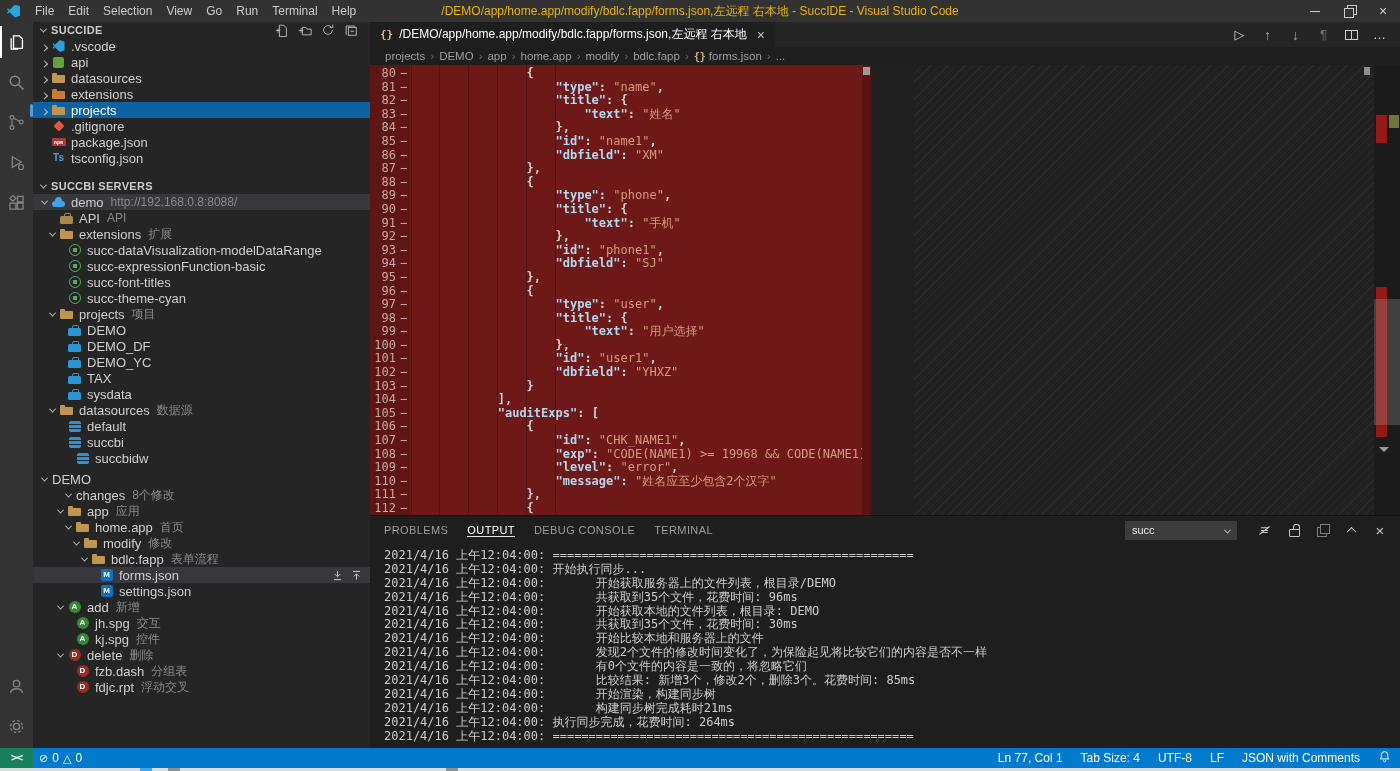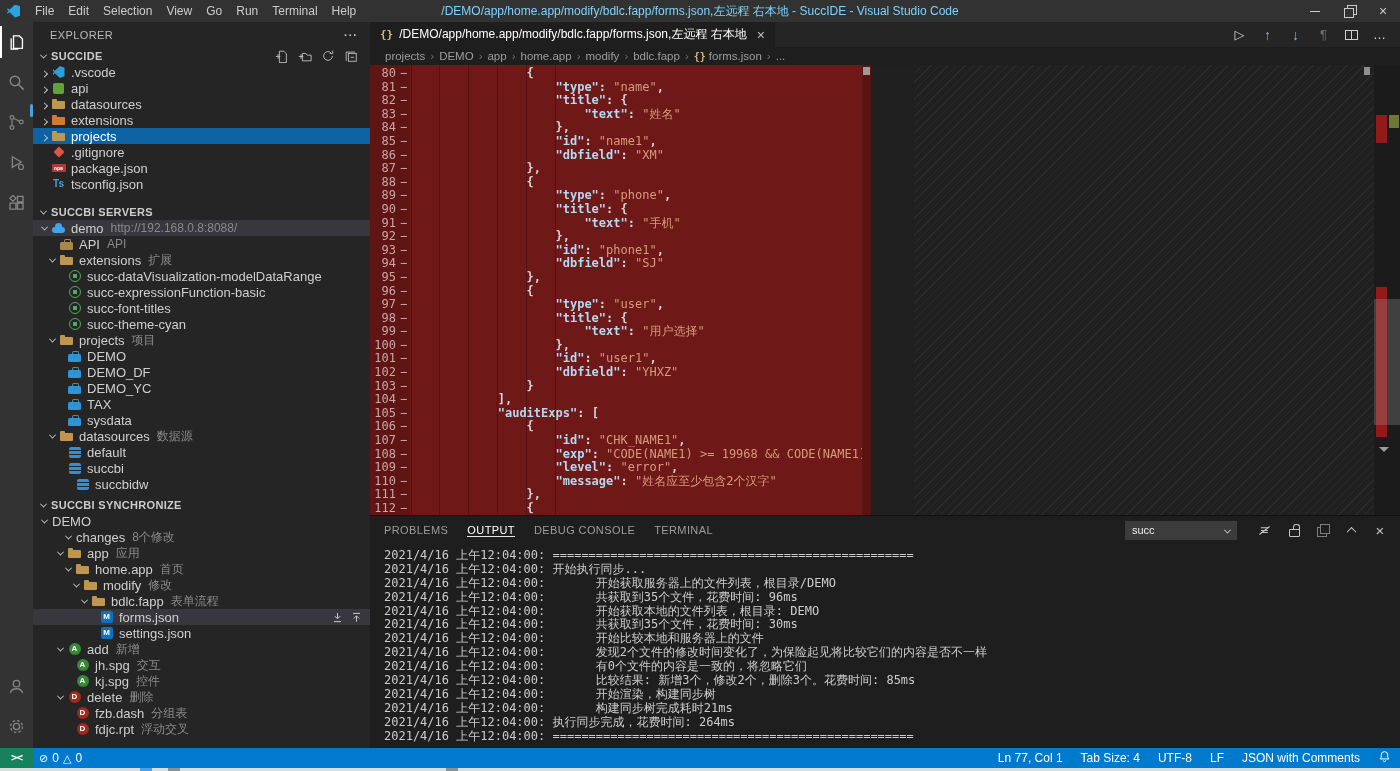--- a/index.html
+++ b/index.html
@@ -6,21 +6,21 @@
   html,body{width:1400px;height:771px;background:#1e1e1e;overflow:hidden;
     font-family:"Liberation Sans","DejaVu Sans",sans-serif;-webkit-font-smoothing:antialiased}
   #app{position:relative;width:1400px;height:771px;background:#1e1e1e;overflow:hidden;color:#ccc}
 
   
   .titlebar{position:absolute;inset:0 0 auto 0;height:22px;background:#323233;display:flex;align-items:center;font-size:12px;color:#cccccc;z-index:30}
   .vslogo{width:13px;height:13px;margin:0 8px 0 7px;background:#29a4e2;
     clip-path:polygon(62% 0,100% 14%,100% 86%,62% 100%,20% 60%,6% 72%,0 64%,13% 50%,0 36%,6% 28%,20% 40%)}
   .menu-item{padding:0 7px;line-height:22px;cursor:default}
   .menu-item::first-letter{text-decoration:underline}
-  .tb-title{position:absolute;left:0;right:0;text-align:center;font-size:12px;color:#7dd3fc;pointer-events:none;white-space:nowrap}
+  .tb-title{position:absolute;left:0;right:0;text-align:center;font-size:12px;color:#eab308;pointer-events:none;white-space:nowrap}
   .wctrl{margin-left:auto;display:flex;height:22px;z-index:2}
   .wc{width:34px;height:22px;display:flex;align-items:center;justify-content:center;color:#ccc}
   .wc-min::before{content:'';width:10px;height:1px;background:#ccc}
   .wc-restore{position:relative}
   .wc-restore::before{content:'';position:absolute;width:8px;height:8px;border:1px solid #ccc;left:15px;top:5px}
   .wc-restore::after{content:'';position:absolute;width:8px;height:8px;border:1px solid #ccc;background:#323233;left:12px;top:8px}
   .wc-close{font-size:14px}
 
   
   .activitybar{position:absolute;left:0;top:22px;width:33px;bottom:23px;background:#333333;z-index:20}
@@ -228,24 +228,20 @@
             <svg width="19" height="19" viewBox="0 0 16 16">
               <circle cx="8" cy="8" r="2.6" fill="none" stroke="currentColor" stroke-width="1.1"></circle>
               <circle cx="8" cy="8" r="5" fill="none" stroke="currentColor" stroke-width="1.1" stroke-dasharray="2.2 1.7"></circle>
             </svg>
           </span>
       </div>
     </div>
   </div>
 
   <div class="sidebar">
-    <div class="sb-title">
-      <span>EXPLORER</span>
-      <span class="sb-more">···</span>
-    </div>
 
     <div class="section">
       <div class="sec-head">
         <span class="tchev">
             <span class="cv d"></span>
           </span>
         <span class="sec-title">SUCCIDE</span>
         <span class="sec-acts">
           <span>
               <svg width="14" height="14" viewBox="0 0 16 16">
@@ -430,26 +426,20 @@
           </div>
           <div class="trow" style="padding-left: 28px;">
             <span class="tchev"></span>
             <span class="ti i-db"></span>
             <span class="tlabel">succbidw</span>
           </div>
         </div>
     </div>
 
     <div class="section sec-sync">
-      <div class="sec-head">
-        <span class="tchev">
-            <span class="cv d"></span>
-          </span>
-        <span class="sec-title">SUCCBI SYNCHRONIZE</span>
-      </div>
       <div id="treeSync">
           <div class="trow" style="padding-left: 4px;">
             <span class="tchev">
               <span class="cv d"></span>
             </span>
             <span class="tlabel">DEMO</span>
           </div>
           <div class="trow" style="padding-left: 28px;">
             <span class="tchev">
               <span class="cv d"></span>

